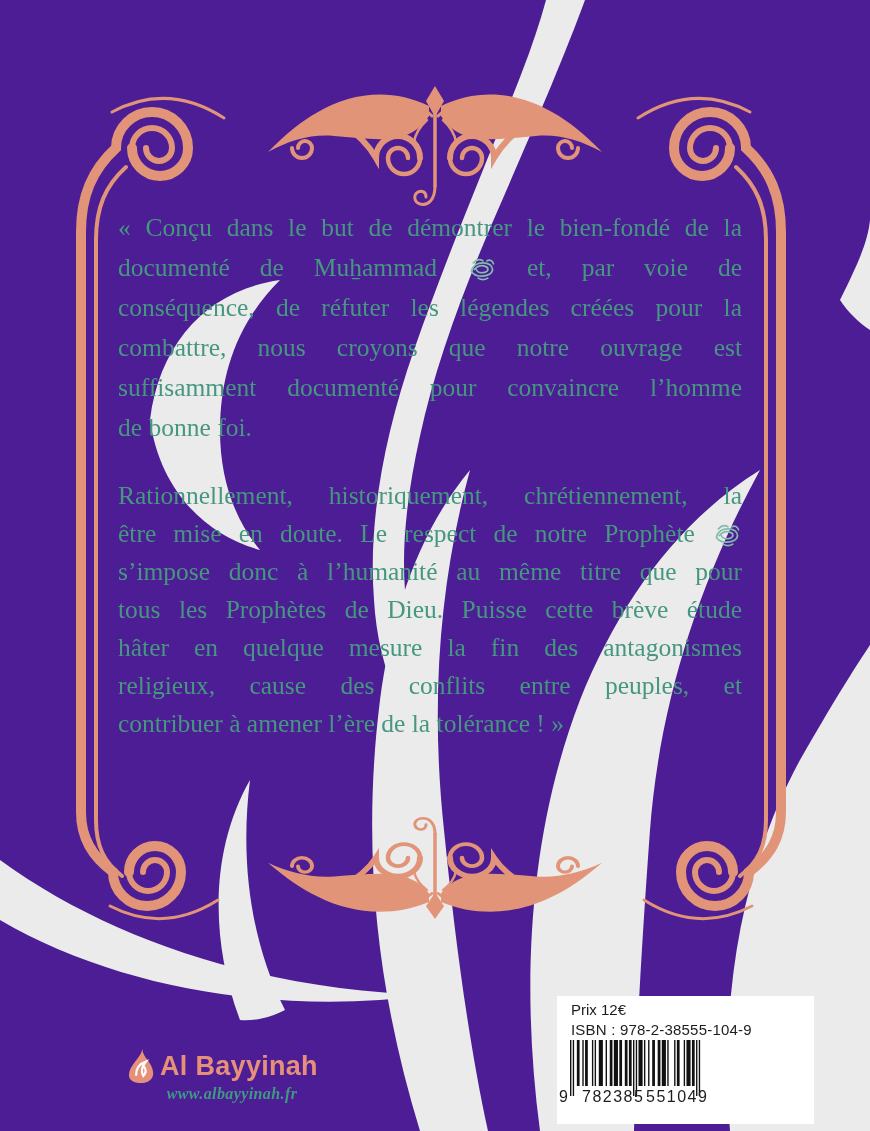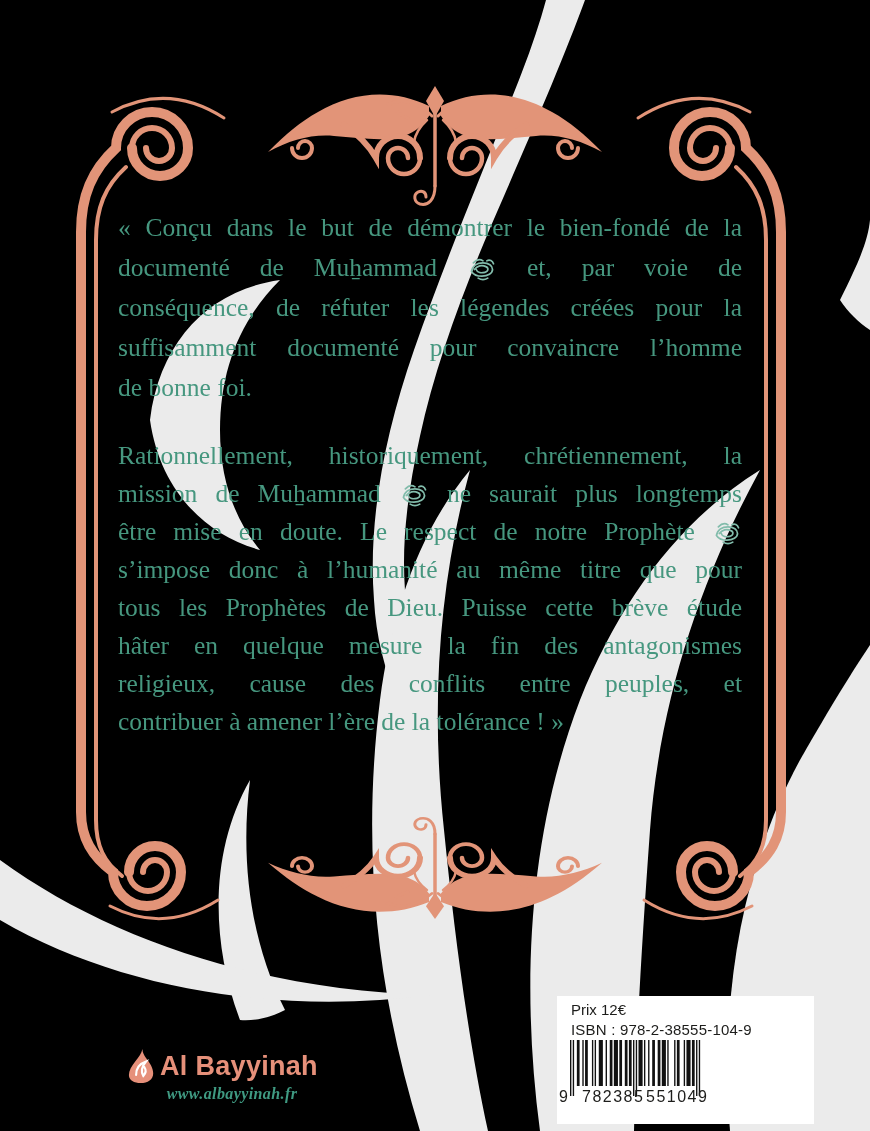--- a/index.html
+++ b/index.html
@@ -1,16 +1,16 @@
 <!DOCTYPE html>
 <html><head>
 <meta charset="utf-8">
 <style>
   html,body{margin:0;padding:0;background:#ffffff;}
-  .page{position:relative;width:870px;height:1131px;background:#000000;overflow:hidden;
+  .page{position:relative;width:870px;height:1131px;background:#4c1d95;overflow:hidden;
         font-family:"Liberation Serif","DejaVu Serif",serif;}
   svg.layer{position:absolute;left:0;top:0;width:870px;height:1131px;}
 
   
   .quote{position:absolute;left:118px;top:208px;width:624px;color:#46977f;}
   .para{font-size:25.5px;}
   .para.p1{line-height:40px;}
   .para.p2{line-height:38px;margin-top:29px;}
   .line{text-align:justify;text-align-last:justify;}
   .line.last{text-align-last:left;}
@@ -130,32 +130,26 @@
     <div class="para p1">
       <div class="line">« Conçu dans le but de démontrer le bien-fondé de la</div>
       <div class="line">
         <span>documenté de Muẖammad</span>
         <svg class="saw" viewBox="0 0 30 24">
             <use href="#saw-glyph"></use>
           </svg>
         <span>et, par voie de</span>
       </div>
       <div class="line">conséquence, de réfuter les légendes créées pour la</div>
+      <div class="line">combattre, nous croyons que notre ouvrage est</div>
       <div class="line">suffisamment documenté pour convaincre l’homme</div>
       <div class="line last">de bonne foi.</div>
     </div>
     <div class="para p2">
       <div class="line">Rationnellement, historiquement, chrétiennement, la</div>
-      <div class="line">
-        <span>mission de Muẖammad</span>
-        <svg class="saw" viewBox="0 0 30 24">
-            <use href="#saw-glyph"></use>
-          </svg>
-        <span>ne saurait plus longtemps</span>
-      </div>
       <div class="line">
         <span>être mise en doute. Le respect de notre Prophète</span>
         <svg class="saw" viewBox="0 0 30 24">
             <use href="#saw-glyph"></use>
           </svg>
       </div>
       <div class="line">s’impose donc à l’humanité au même titre que pour</div>
       <div class="line">tous les Prophètes de Dieu. Puisse cette brève étude</div>
       <div class="line">hâter en quelque mesure la fin des antagonismes</div>
       <div class="line">religieux, cause des conflits entre peuples, et</div>

